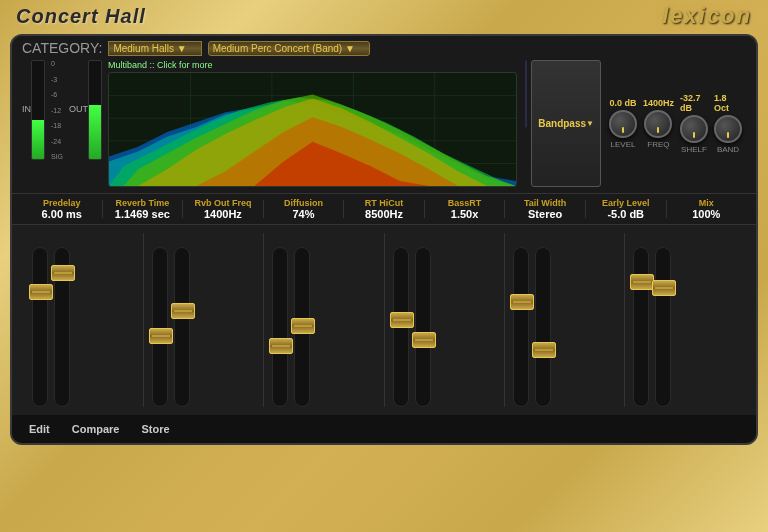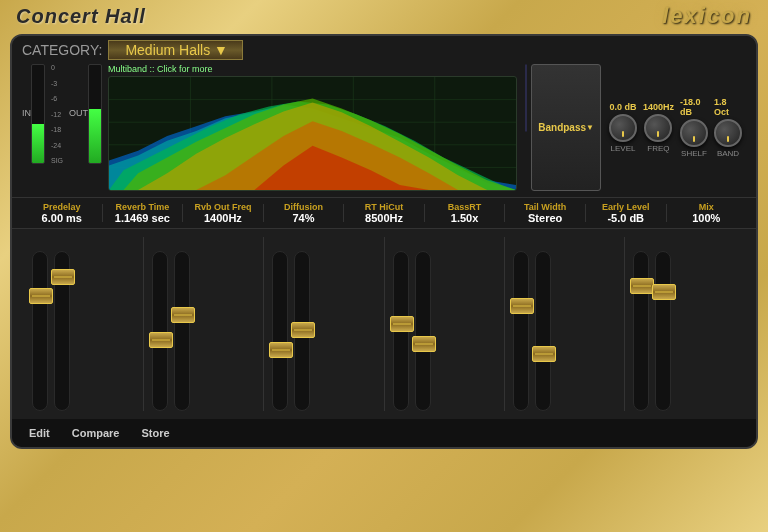--- a/index.html
+++ b/index.html
@@ -46,24 +46,24 @@
       overflow: hidden;
     }
     .category-label {
       color: #999;
       font-size: 14px;
       font-weight: normal;
     }
     .category-select {
       background: linear-gradient(180deg, #4a3a1a 0%, #6a5a2a 50%, #4a3a1a 100%);
       color: #e8c84a;
-      font-size: 14px;
+      font-size: 10px;
       border: 1px solid #8a7a3a;
       border-radius: 0;
-      padding: 1px 14px 1px 16px;
+      padding: 1px 14px 1px 4px;
       cursor: pointer;
       position: relative;
     }
     .preset-select {
       background: linear-gradient(180deg, #4a3a1a 0%, #6a5a2a 50%, #4a3a1a 100%);
       color: #e8c84a;
       font-size: 10px;
       border: 1px solid #8a7a3a;
       border-radius: 3px;
       padding: 1px 14px 1px 4px;
@@ -395,20 +395,24 @@
 </div>
 
 <div class="plugin-body">
 
   <div class="header-row">
     <span class="category-label">CATEGORY:</span>
     <div class="category-select">
       <span>Medium Halls</span>
       ▼
     </div>
+    <div class="preset-select">
+      <span>Medium Perc Concert (Band)</span>
+      ▼
+    </div>
   </div>
 
   <div class="top-content">
 
     <div style="display:flex;gap:6px;flex:1;">
 
       <div class="io-section">
         <div class="meter-column">
           <span class="meter-label">IN</span>
           <div class="meter-bar">
@@ -516,21 +520,21 @@
 
         <div class="knob-group">
           <span class="knob-value">1400Hz</span>
           <div class="knob-outer">
             <div class="knob-indicator"></div>
           </div>
           <span class="knob-label">FREQ</span>
         </div>
 
         <div class="knob-group">
-          <span class="knob-value">-18.0 dB</span>
+          <span class="knob-value">-32.7 dB</span>
           <div class="knob-outer">
             <div class="knob-indicator"></div>
           </div>
           <span class="knob-label">SHELF</span>
         </div>
 
         <div class="knob-group">
           <span class="knob-value">1.8 Oct</span>
           <div class="knob-outer">
             <div class="knob-indicator"></div>

